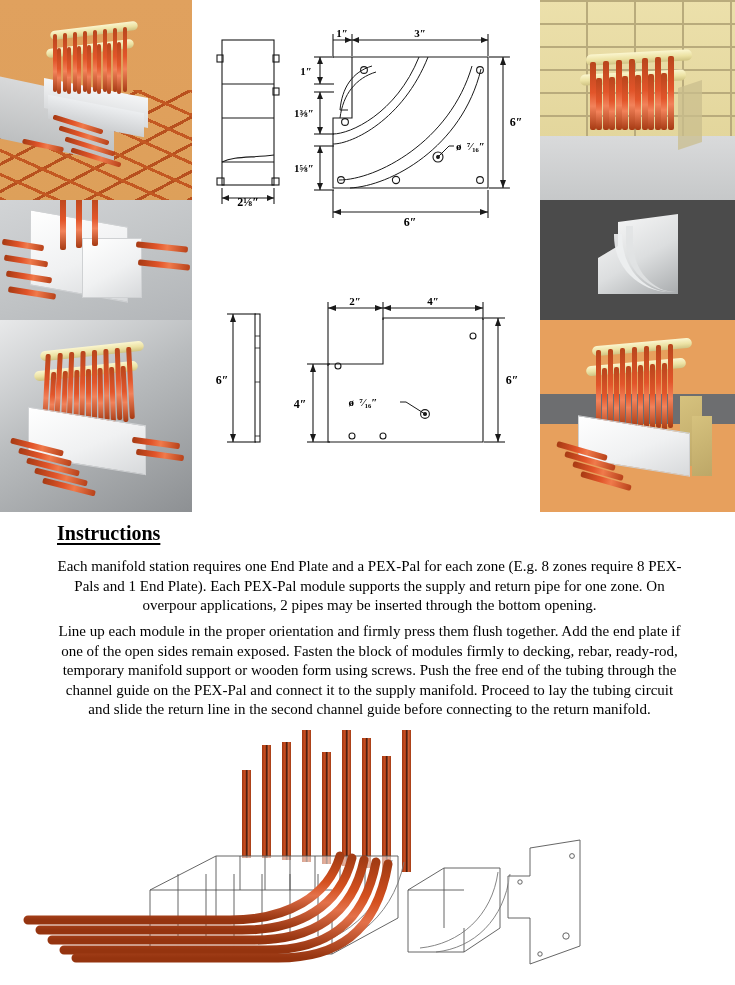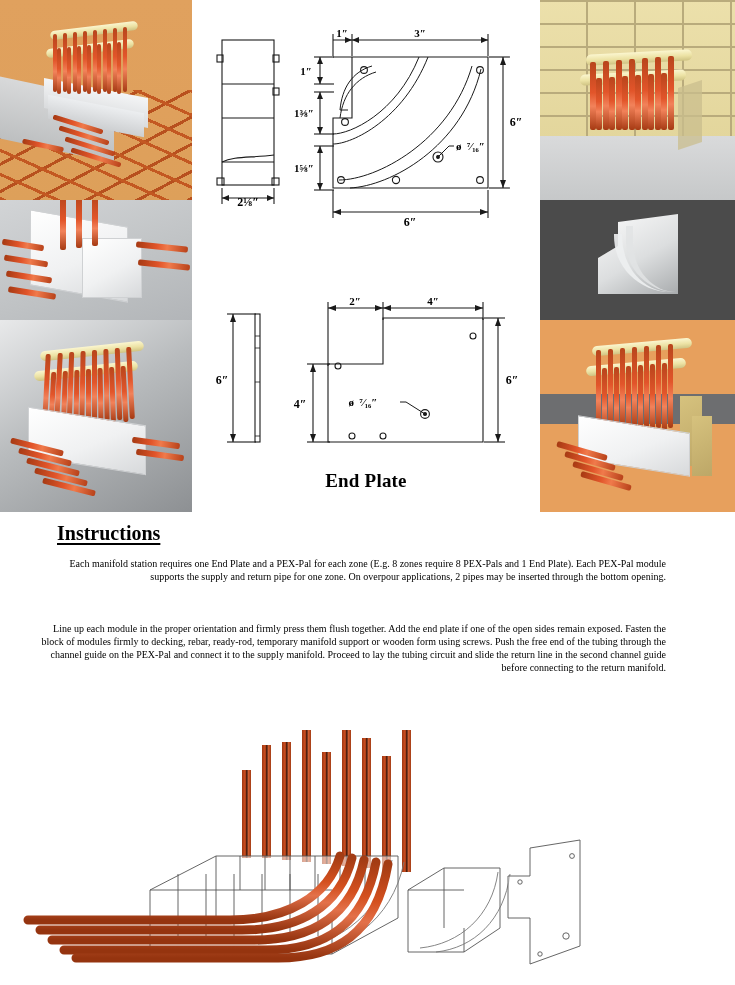--- a/index.html
+++ b/index.html
@@ -66,22 +66,22 @@
   .cap{position:absolute;width:100%;text-align:center;
        font-family:"Liberation Serif",serif;font-weight:bold;font-size:19px;
        letter-spacing:.2px;}
   .cap1{top:248px;}
   .cap2{top:470px;}
 
   
   .instr-wrap{position:absolute;left:0;top:512px;width:735px;height:225px;}
   .instr-h{position:absolute;left:57px;top:10px;font-size:20px;font-weight:bold;
            text-decoration:underline;text-underline-offset:3px;}
-  .para{position:absolute;left:41px;width:625px;font-size:10px;line-height:1.30;
-        text-align:right;}
+  .para{position:absolute;left:57px;width:625px;font-size:15px;line-height:1.30;
+        text-align:center;}
   .p1{top:45px;}
   .p2{top:110px;}
 
   
   .bottom-art{position:absolute;left:0;top:730px;width:735px;height:255px;background:#fff;}
 </style>
 </head>
 <body>
 
 <div class="photo-band">
@@ -322,21 +322,20 @@
 
         <text x="22" y="88" font-family="Liberation Serif, serif" font-size="12" font-weight="bold" text-anchor="middle">6″</text>
         <text x="155" y="9" font-family="Liberation Serif, serif" font-size="11" font-weight="bold" text-anchor="middle">2″</text>
         <text x="233" y="9" font-family="Liberation Serif, serif" font-size="11" font-weight="bold" text-anchor="middle">4″</text>
         <text x="100" y="112" font-family="Liberation Serif, serif" font-size="12" font-weight="bold" text-anchor="middle">4″</text>
         <text x="312" y="88" font-family="Liberation Serif, serif" font-size="12" font-weight="bold" text-anchor="middle">6″</text>
         <text x="163" y="110" font-family="Liberation Serif, serif" font-size="11" font-weight="bold" text-anchor="middle">ø ⁷⁄₁₆″</text>
       </svg>
     </div>
 
-    <div class="cap cap2">End Plate</div>
   </div>
 
   <div class="col-right">
 
     <div class="panel pR1 bg-brick">
       <div class="brick-wall"></div>
       <div class="brick-wall2"></div>
       <div class="concrete-floor"></div>
       <div style="position:absolute;left:138px;top:84px;width:24px;height:62px;
                   background:#c9bd8e;opacity:.75;transform:skewY(-18deg);"></div>

